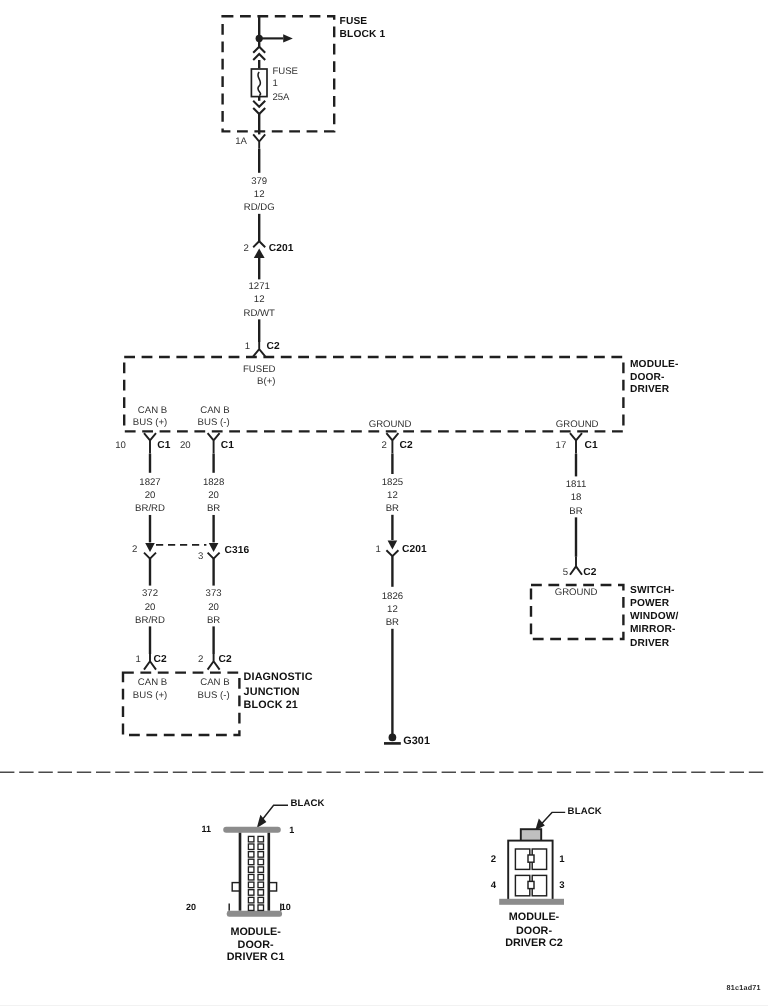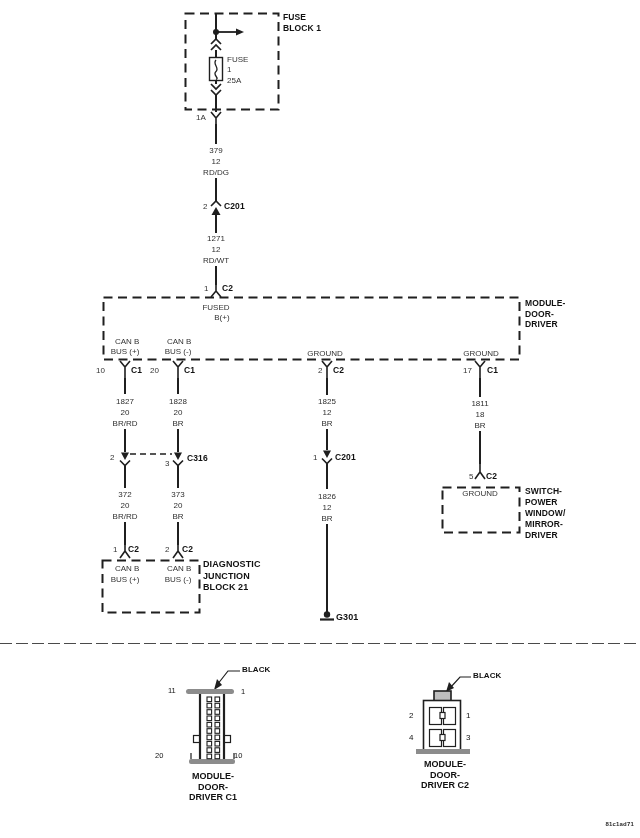--- a/index.html
+++ b/index.html
@@ -9,21 +9,21 @@
   .abs{position:absolute;white-space:nowrap;}
   .txt{font-size:8px;line-height:10px;color:#333;}
   .b{font-weight:bold;color:#111;font-size:8.5px;letter-spacing:0.1px;}
   .b9{font-weight:bold;color:#111;font-size:9px;letter-spacing:0.1px;}
   .ctr{transform:translateX(-50%);text-align:right;}
   .wlab{transform:translateX(-50%);text-align:center;font-size:8px;line-height:11px;
         color:#2e2e2e;background:#fff;padding:0 2px;}
   .boxlab{line-height:10.6px;}
   .cap{transform:translateX(-50%);text-align:center;font-weight:bold;color:#111;
        font-size:9px;line-height:10.7px;}
-  .cpin{font-weight:normal;color:#111;font-size:7.5px;}
+  .cpin{font-weight:bold;color:#111;font-size:7.5px;}
   .footer{font-size:6px;font-weight:bold;color:#2b2b2b;letter-spacing:0.2px;}
 </style>
 </head>
 <body>
 
 <div class="page">
 
   <svg class="layer" width="640" height="838" viewBox="0 0 640 838" xmlns="http://www.w3.org/2000/svg" stroke="#1f1f1f" fill="none">
 
     <rect x="185.5" y="13.5" width="93" height="96" stroke-width="2" stroke-dasharray="9 5.5"></rect>

